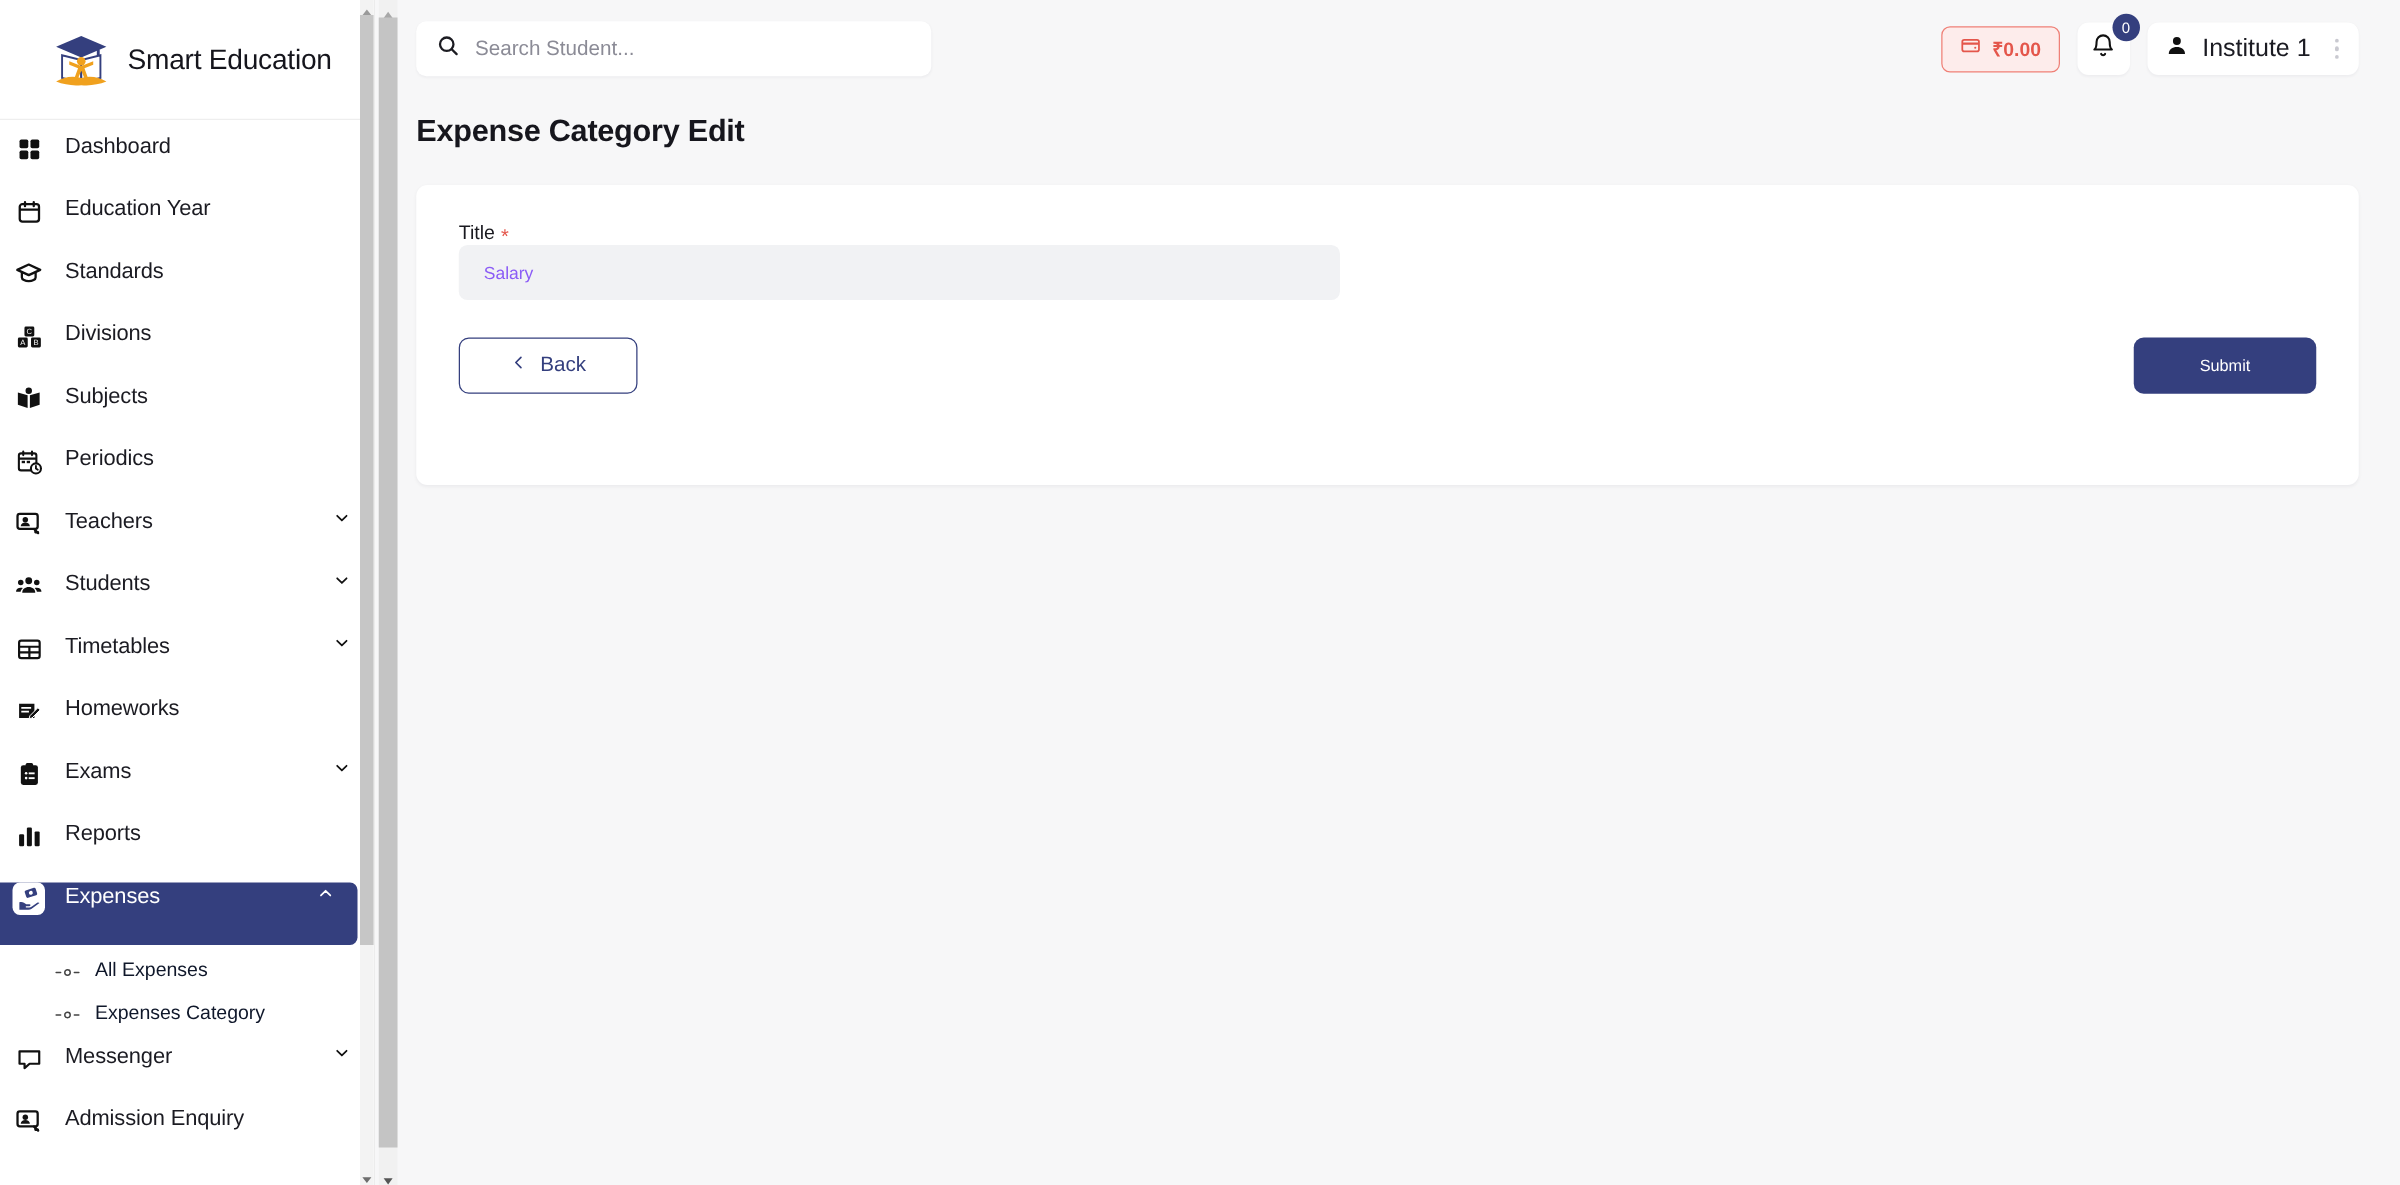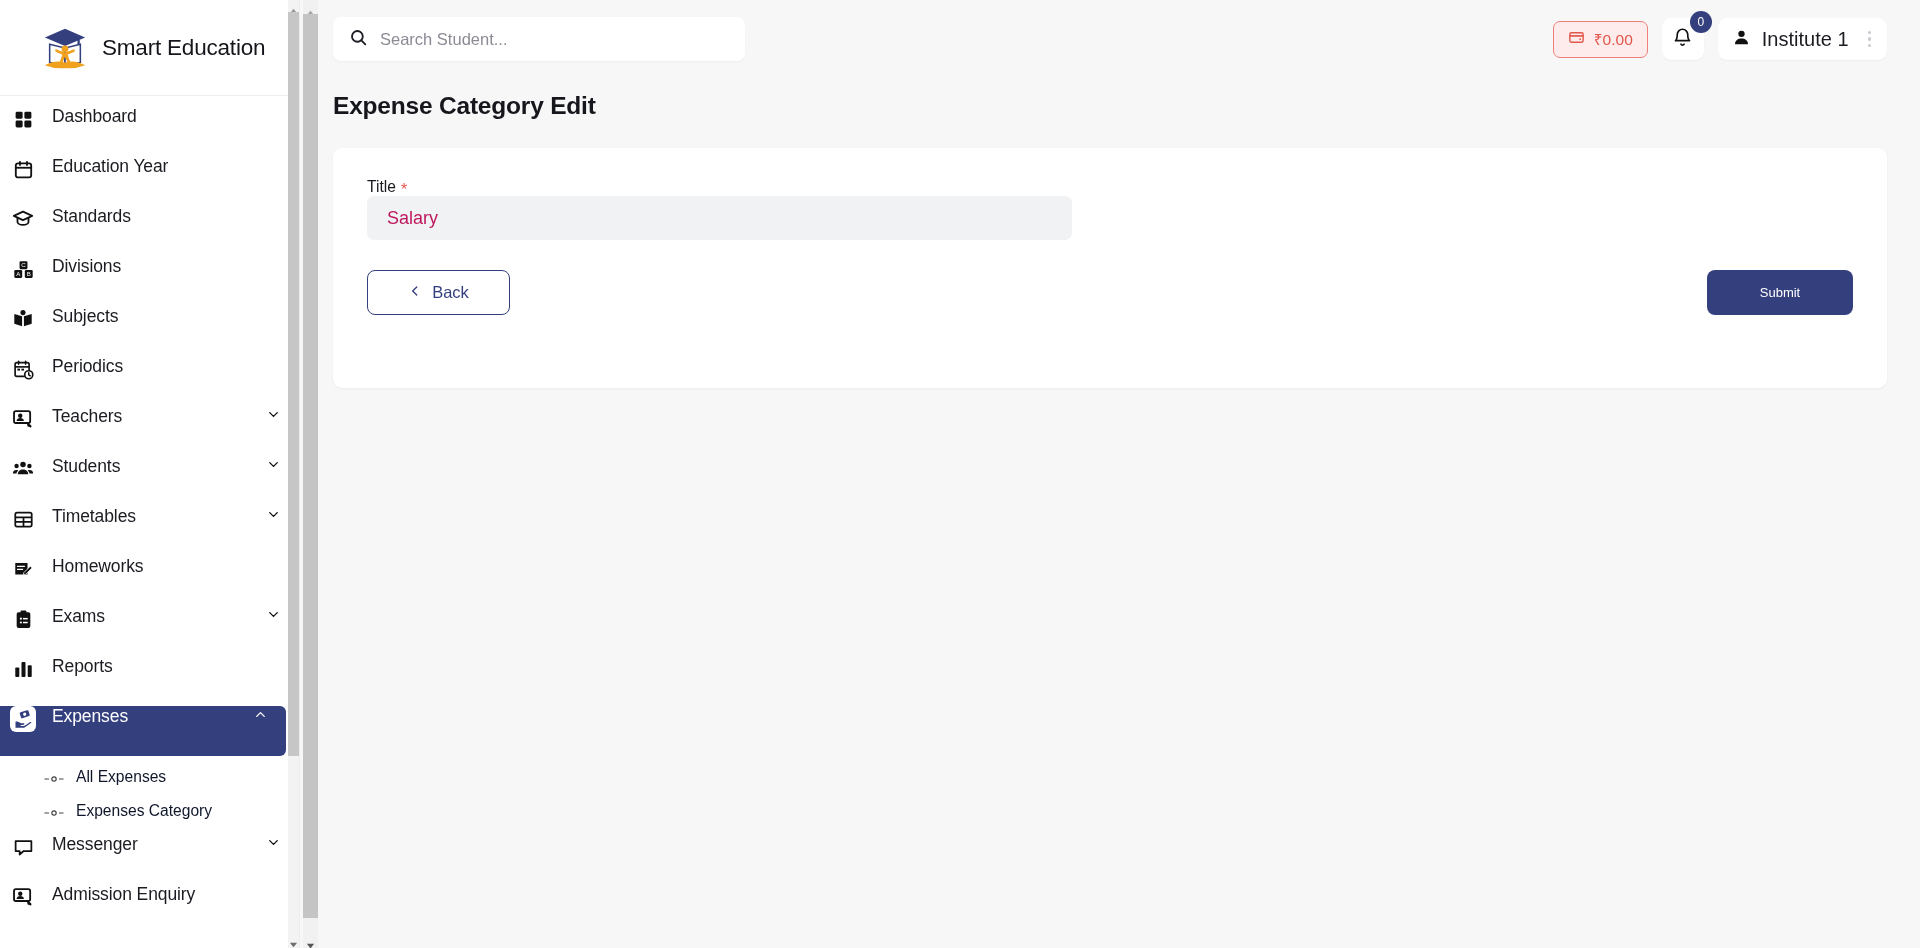--- a/index.html
+++ b/index.html
@@ -90,21 +90,21 @@
     border: 0; outline: 0; background: transparent;
     font-family: "Liberation Sans", sans-serif;
     font-size: 16.5px; color: #2a2a33; width: 100%;
   }
   .search-wrap input::placeholder { color: #8b8b96; }
 
   .top-right { margin-left: auto; display: flex; align-items: center; gap: 14px; padding-right: 15px;}
   .wallet {
     height: 37px; display: flex; align-items: center; gap: 9px;
     background: #fdeceb; border: 1px solid #ef8077; border-radius: 7px;
-    padding: 0 14px; color: #e4564b; font-size: 15.5px; font-weight: 400;
+    padding: 0 14px; color: #e4564b; font-size: 15.5px; font-weight: 700;
     cursor: pointer;
   }
   .bell-box {
     position: relative; width: 42px; height: 42px; background: #ffffff;
     border-radius: 9px; display: flex; align-items: center; justify-content: center;
     cursor: pointer; box-shadow: 0 1px 2px rgba(16,24,40,0.04);
   }
   .bell-badge {
     position: absolute; top: -7px; right: -8px;
     min-width: 22px; height: 22px; padding: 0 5px;
@@ -135,21 +135,21 @@
   }
   .field-label {
     font-size: 15.6px; color: #19191f; font-weight: 400;
     display: flex; align-items: flex-end; gap: 5px; 
   }
   .req { color: #e4564b; font-size: 16px; line-height: 1; position: relative; top: 2px; }
   .field-input {
     width: 705px; height: 44px; background: #f1f2f4;
     border: 0; border-radius: 7px; padding: 0 20px;
     font-family: "Liberation Sans", sans-serif;
-    font-size: 18px; color: #be185d; outline: none;
+    font-size: 14px; color: #8b5cf6; outline: none;
   }
   .btn-row { display: flex; align-items: center; margin-top: 30px; }
   .btn-back {
     width: 143px; height: 45px; border-radius: 8px;
     border: 1px solid #343f7e; background: transparent;
     color: #343f7e; font-size: 16.5px;
     font-family: "Liberation Sans", sans-serif;
     display: flex; align-items: center; justify-content: center; gap: 10px;
     cursor: pointer;
   }

